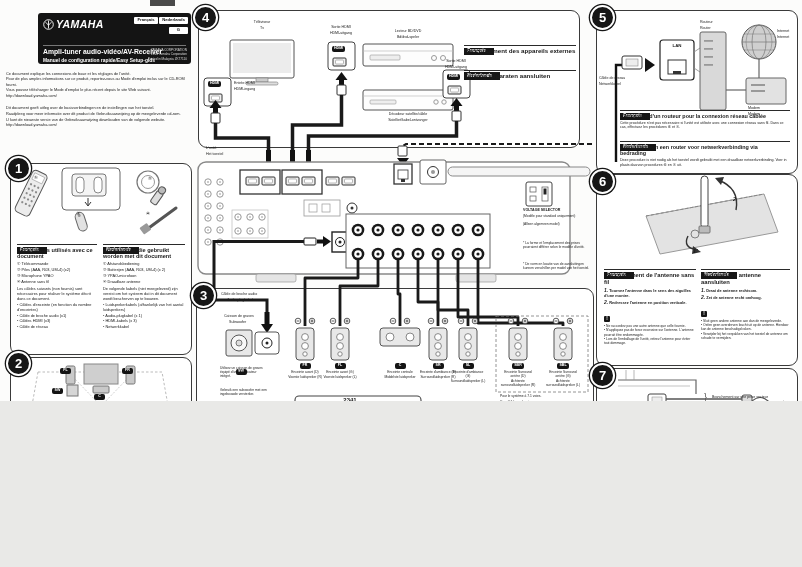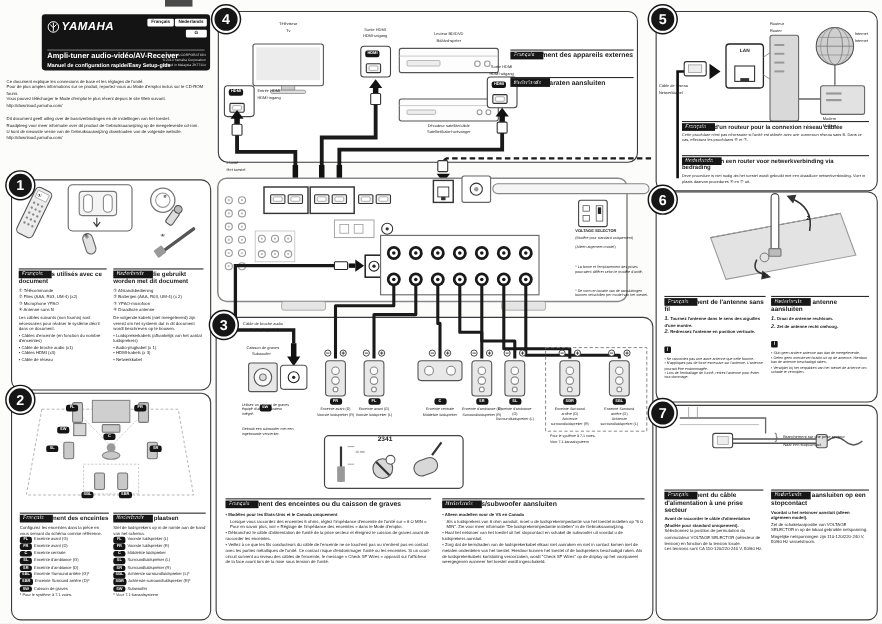--- a/index.html
+++ b/index.html
@@ -1,16 +1,16 @@
 <!DOCTYPE html>
 <html><head>
 <meta charset="utf-8">
 <style>
   html,body{margin:0;padding:0;background:#e9e9e7;}
-  .page{position:relative;width:802px;height:567px;background:#fcfcfb;overflow:hidden;
+  .page{position:relative;width:802px;height:401px;background:#fcfcfb;overflow:hidden;
         font-family:"Liberation Sans","DejaVu Sans",sans-serif;color:#1a1a1a;}
   .abs{position:absolute;}
   .panel{position:absolute;background:#fff;border:1.5px solid #3a3a3a;border-radius:9px;}
   .stepnum{position:absolute;width:21px;height:21px;border-radius:50%;background:#161616;color:#fff;
            font-weight:bold;font-size:13px;line-height:21px;text-align:center;border:2px solid #fff;
            box-shadow:0 0 0 1.3px #161616;z-index:6;}
   .langhdr{border-bottom:1px solid #2a2a2a;height:7px;margin-bottom:2px;}
   .tag{display:inline-block;background:#161616;color:#fff;font-style:italic;font-weight:bold;
        font-size:4.6px;line-height:1;padding:1.4px 8px 1.4px 3px;}
   .h1{font-weight:bold;font-size:5.6px;line-height:1.15;margin:2px 0 1.5px;}

